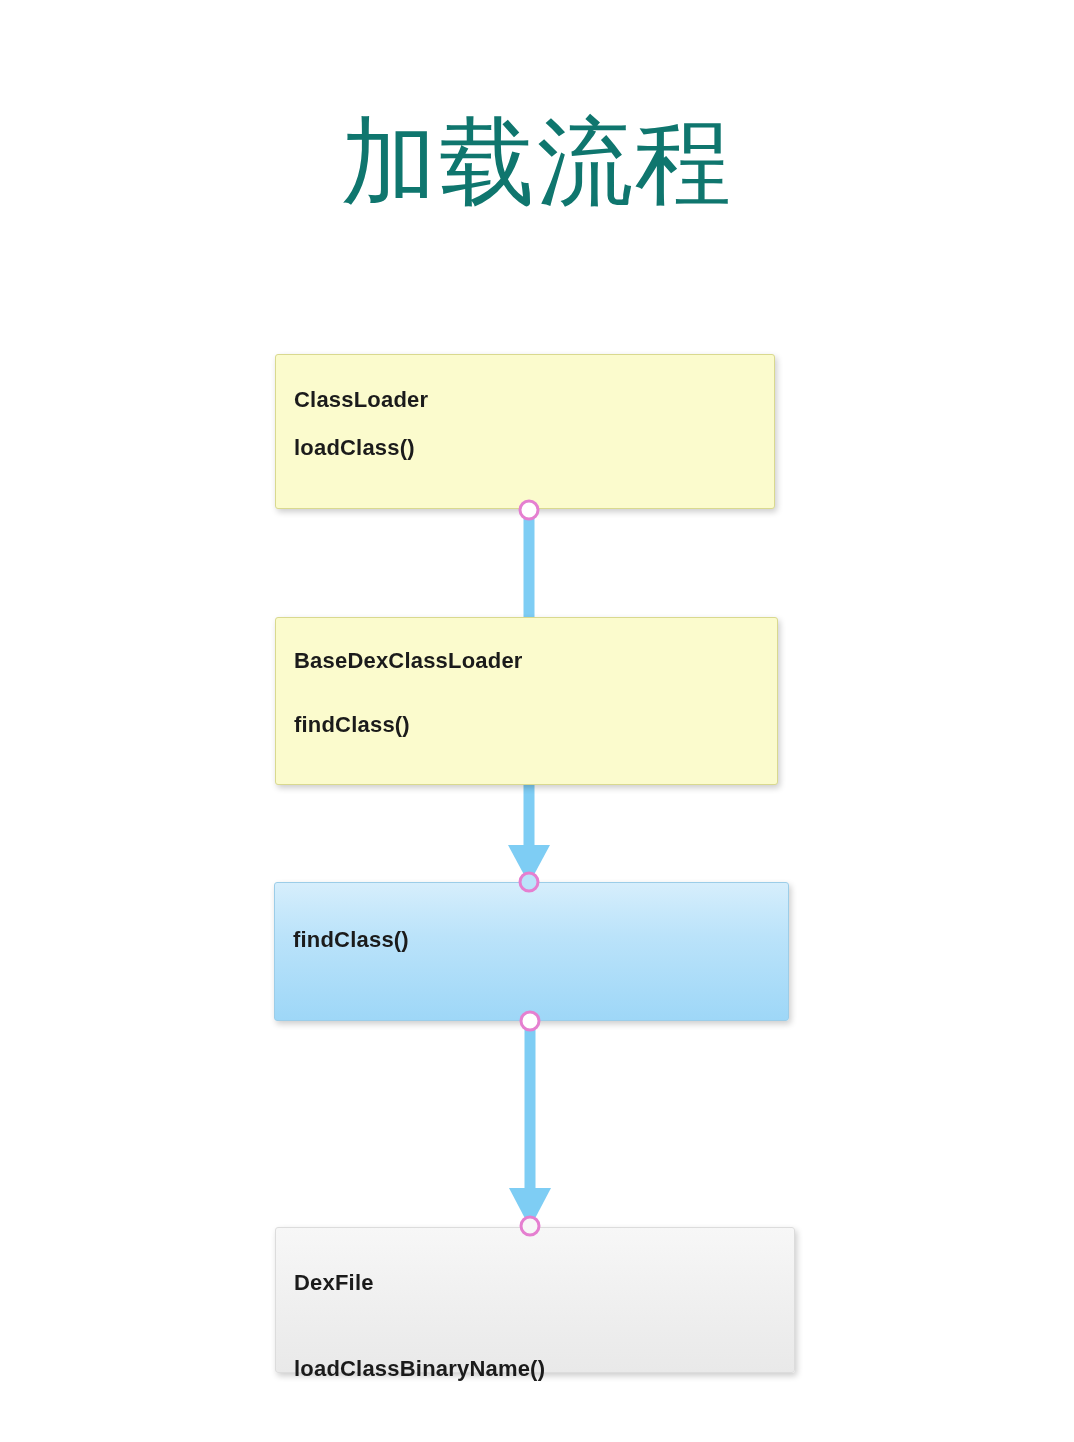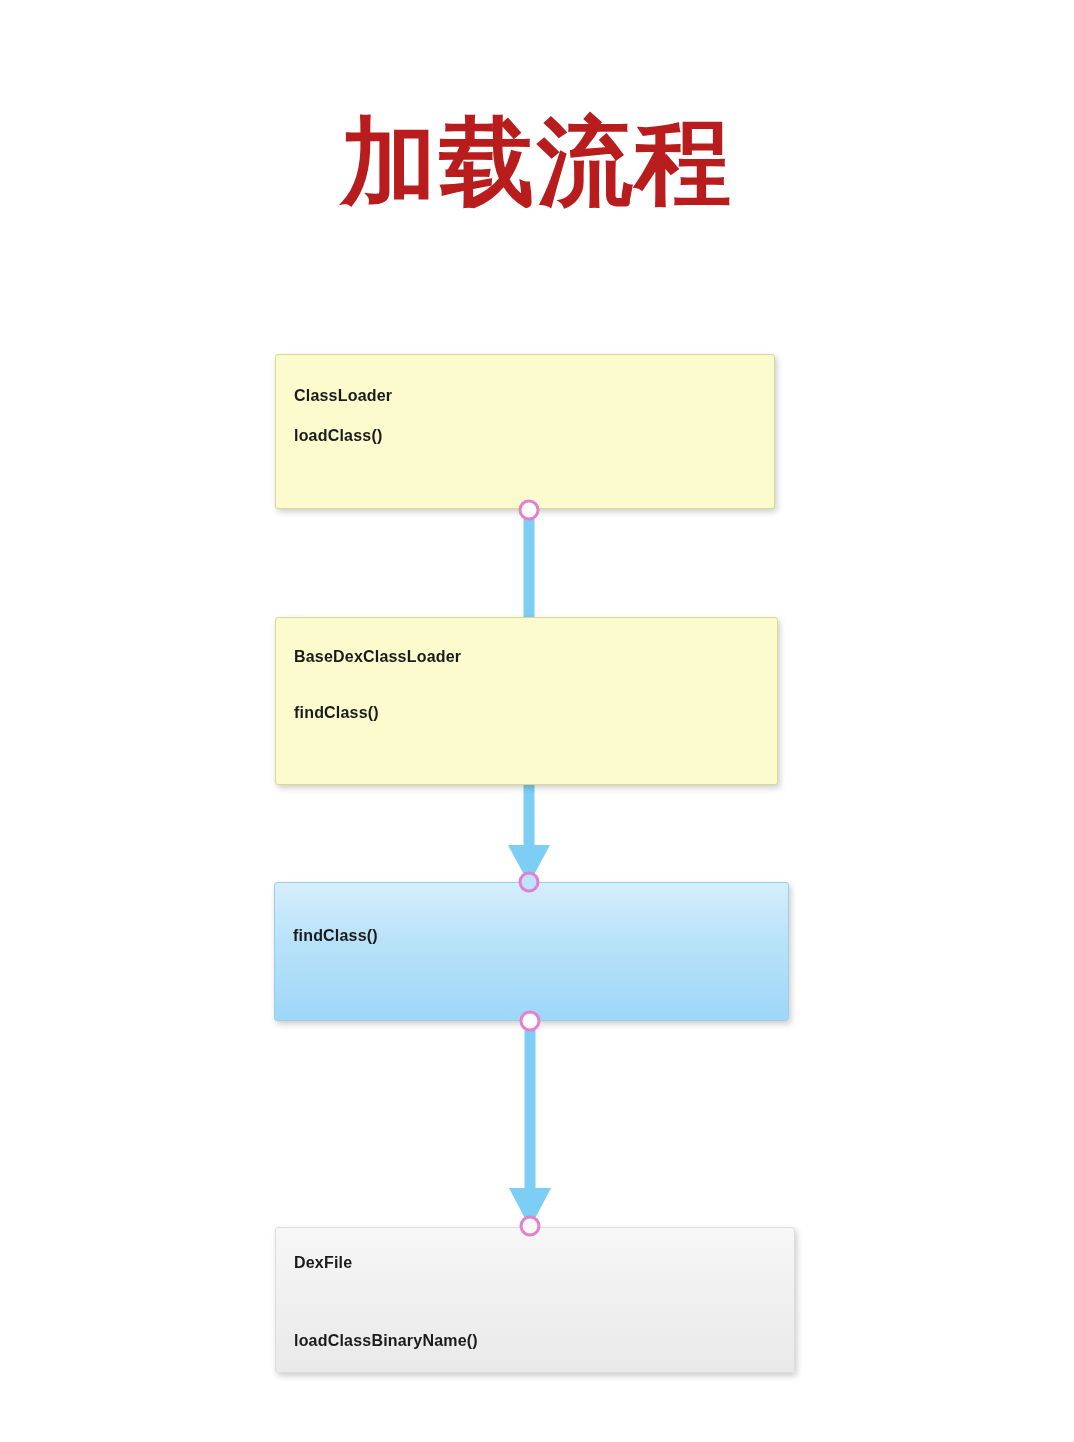--- a/index.html
+++ b/index.html
@@ -19,25 +19,25 @@
   }
 
   
   .diagram-title {
     position: absolute;
     left: 0;
     top: 112px;
     width: 1074px;
     text-align: center;
     font-family: "DejaVu Sans", "Liberation Sans", sans-serif;
-    font-weight: bold;
+    font-weight: normal;
     font-size: 96px;
     line-height: 1.05;
     letter-spacing: 2px;
-    color: #b91c1c;
+    color: #0f766e;
     white-space: nowrap;
   }
 
   
   .edges {
     position: absolute;
     left: 0;
     top: 0;
     width: 1074px;
     height: 1442px;
@@ -49,21 +49,21 @@
     position: absolute;
     box-sizing: border-box;
     border-radius: 3px;
     box-shadow: 2px 3px 6px rgba(0,0,0,0.20);
     padding: 22px 0 0 18px;
   }
   .node .title-line,
   .node .method-line {
     font-family: "Liberation Sans", sans-serif;
     font-weight: bold;
-    font-size: 16px;
+    font-size: 22px;
     color: #1b1b1b;
     letter-spacing: 0.2px;
     white-space: nowrap;
   }
 
   
   .node.yellow {
     background: #fbfbcd;
     border: 1px solid #d9d98f;
   }
@@ -85,21 +85,21 @@
 
   #node-basedexclassloader { left: 275px; top: 617px;  width: 503px; height: 168px; }
   #node-basedexclassloader .title-line  { margin-top: 8px; }
   #node-basedexclassloader .method-line { margin-top: 38px; }
 
   #node-dexpathlist      { left: 274px; top: 882px;  width: 515px; height: 139px; }
   #node-dexpathlist .title-line  { margin-top: 6px; }
   #node-dexpathlist .method-line { margin-top: 22px; }
 
   #node-dexfile          { left: 275px; top: 1227px; width: 520px; height: 146px; }
-  #node-dexfile .title-line  { margin-top: 4px; }
+  #node-dexfile .title-line  { margin-top: 20px; }
   #node-dexfile .method-line { margin-top: 60px; }
 </style>
 </head>
 <body>
 
 <div id="canvas">
 
   <div class="diagram-title">加载流程</div>
 
   <svg class="edges" width="1074" height="1442" viewBox="0 0 1074 1442">

